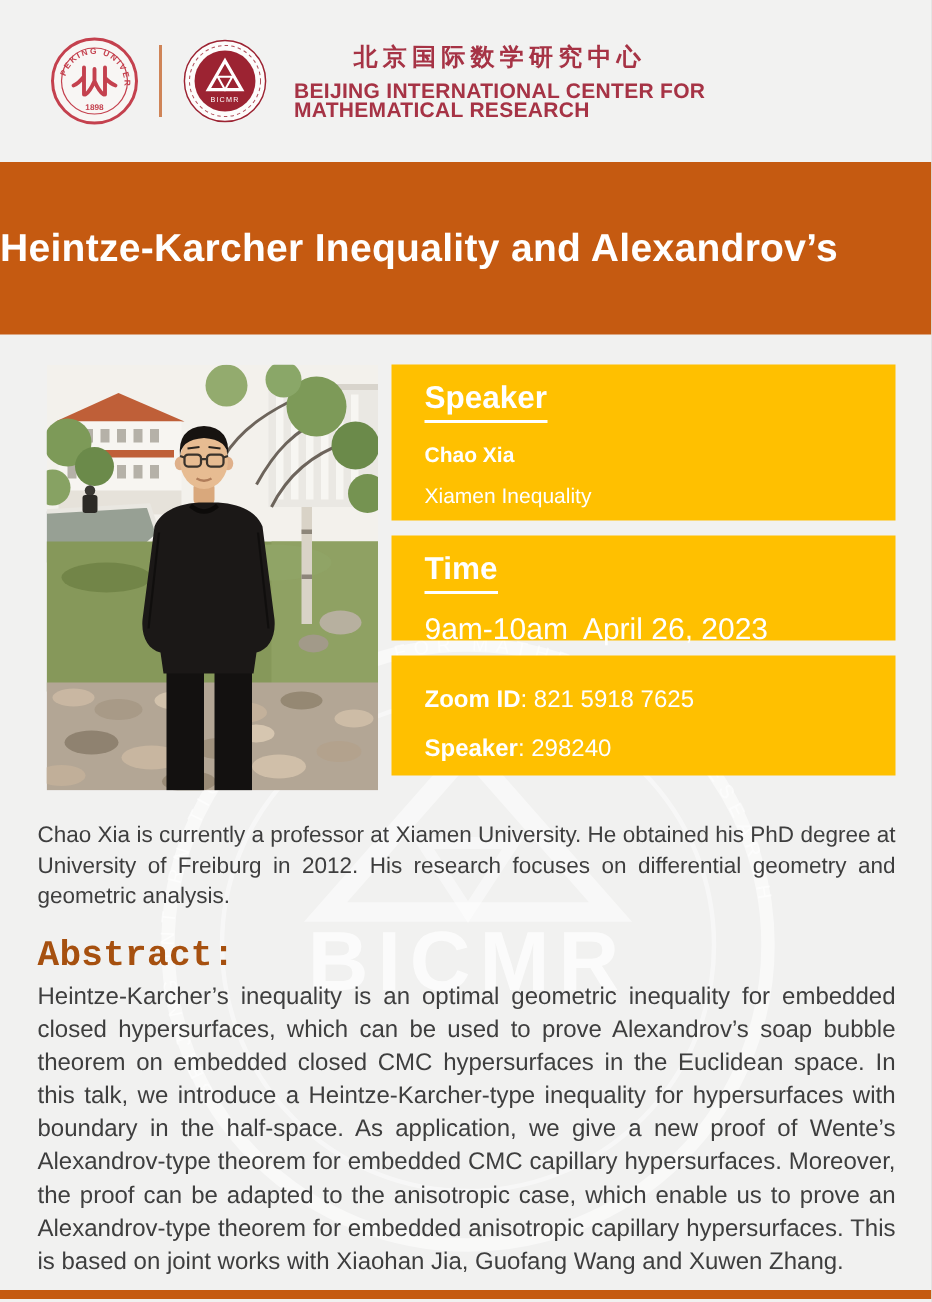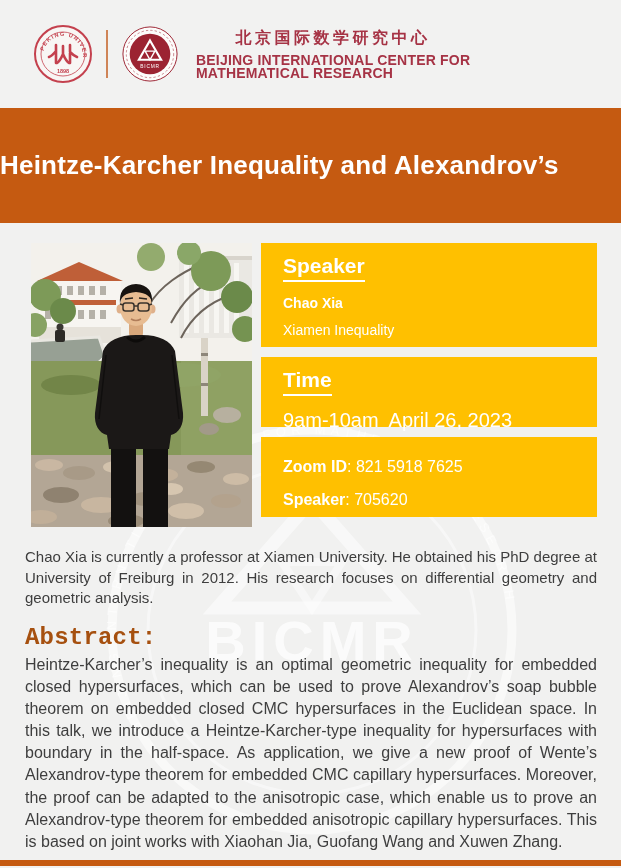--- a/index.html
+++ b/index.html
@@ -250,21 +250,21 @@
           <div class="card-line">Xiamen Inequality</div>
         </div>
 
         <div class="card card-time">
           <div class="card-heading">Time</div>
           <div class="card-line time-value">9am-10am  April 26, 2023</div>
         </div>
 
         <div class="card card-zoom">
           <div class="zoom-line"><span class="lbl">Zoom ID</span><span>: </span><span>821 5918 7625</span></div>
-          <div class="zoom-line"><span class="lbl">Speaker</span><span>: </span><span>705620</span></div>
+          <div class="zoom-line"><span class="lbl">Speaker</span><span>: </span><span>298240</span></div>
         </div>
       </div>
     </section>
 
     <p class="bio">Chao Xia is currently a professor at Xiamen University. He obtained his PhD degree at University of Freiburg in 2012. His research focuses on differential geometry and geometric analysis.</p>
 
     <h2 class="abstract-heading">Abstract:</h2>
     <p class="abstract-text">Heintze-Karcher’s inequality is an optimal geometric inequality for embedded closed hypersurfaces, which can be used to prove Alexandrov’s soap bubble theorem on embedded closed CMC hypersurfaces in the Euclidean space. In this talk, we introduce a Heintze-Karcher-type inequality for hypersurfaces with boundary in the half-space. As application, we give a new proof of Wente’s Alexandrov-type theorem for embedded CMC capillary hypersurfaces. Moreover, the proof can be adapted to the anisotropic case,  which enable us to prove an Alexandrov-type theorem for embedded anisotropic capillary hypersurfaces. This is based on joint works with Xiaohan Jia, Guofang Wang and Xuwen Zhang.</p>
   </main>
 

